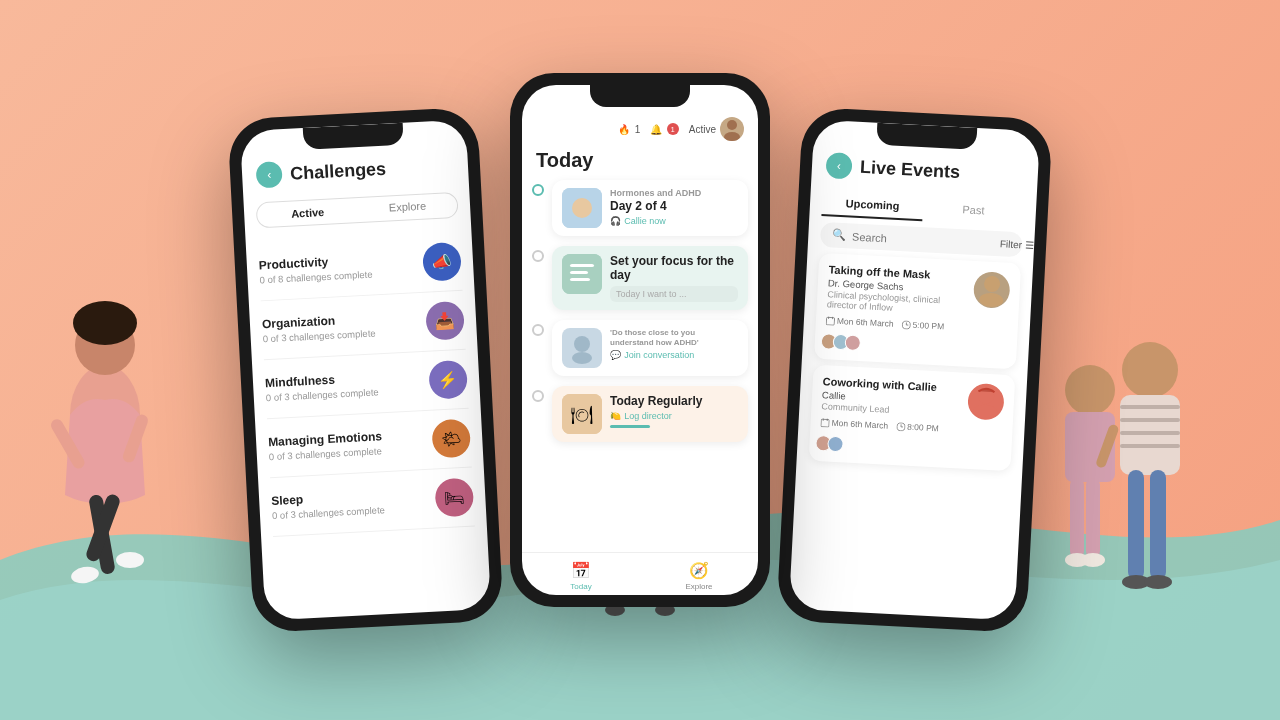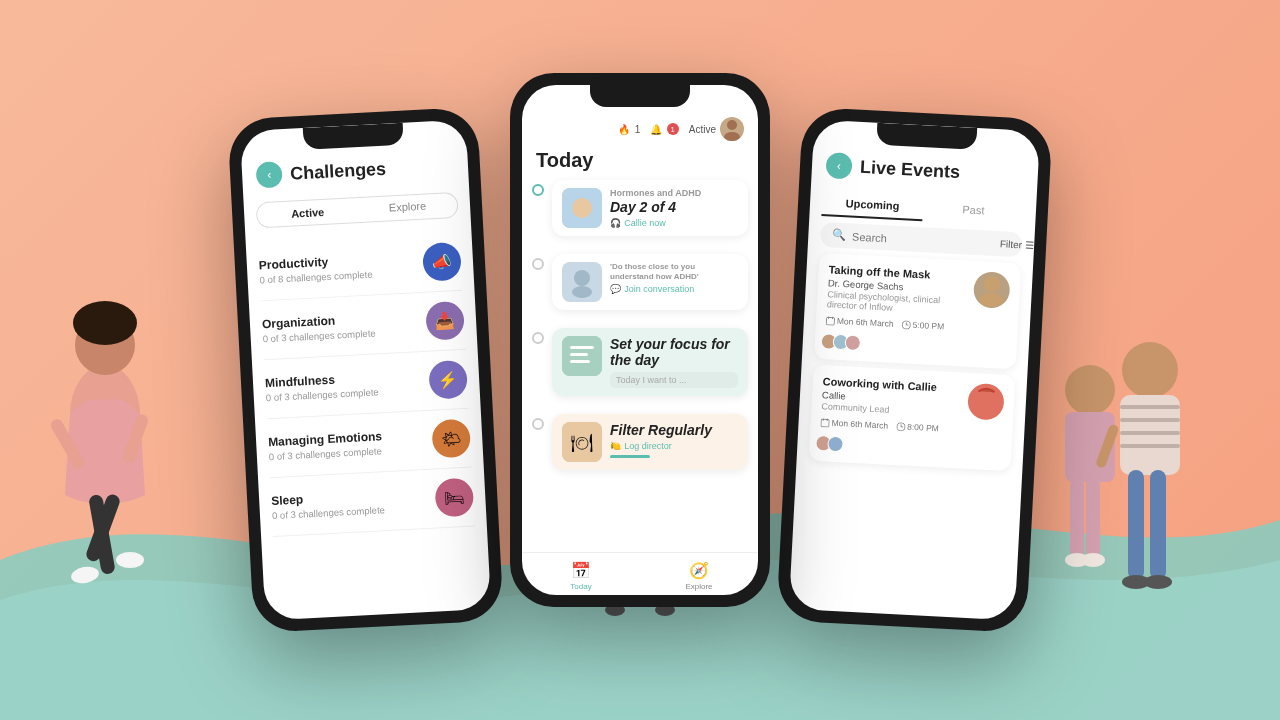--- a/index.html
+++ b/index.html
@@ -242,21 +242,21 @@
       font-size: 20px;
       font-weight: 700;
       color: #222;
       padding: 4px 14px 8px;
     }
 
     .today-timeline {
       padding: 0 10px;
       display: flex;
       flex-direction: column;
-      gap: 8px;
+      gap: 0;
       position: relative;
     }
 
     .timeline-item {
       display: flex;
       align-items: flex-start;
       gap: 8px;
       margin-bottom: 10px;
     }
 
@@ -294,25 +294,24 @@
       overflow: hidden;
     }
 
     .timeline-content h5 {
       font-size: 9px;
       color: #999;
       margin-bottom: 1px;
     }
 
     .timeline-content h4 {
-      font-size: 14px;
+      font-size: 12px;
       font-weight: 600;
       color: #222;
       margin-bottom: 3px;
-      font-style: italic;
     }
 
     .timeline-action {
       display: flex;
       align-items: center;
       gap: 3px;
       font-size: 9px;
       color: #5bbcb0;
     }
 
@@ -684,39 +683,20 @@
                     <rect width="40" height="40" fill="#b8d4e8"></rect>
                     <circle cx="20" cy="20" r="10" fill="#e8c8a0"></circle>
                   </svg>
               </div>
               <div class="timeline-content">
                 <h5>Hormones and ADHD</h5>
                 <h4>Day 2 of 4</h4>
                 <div class="timeline-action">
                   <span>🎧</span>
                   <span>Callie now</span>
-                </div>
-              </div>
-            </div>
-          </div>
-
-          <div class="timeline-item">
-            <div class="timeline-dot"></div>
-            <div class="timeline-card">
-              <div class="timeline-thumb" style="background:#c8d8e4;display:flex;align-items:center;justify-content:center;">
-                <svg viewBox="0 0 40 40" width="40" height="40">
-                    <circle cx="20" cy="16" r="8" fill="#a0b8c8"></circle>
-                    <ellipse cx="20" cy="30" rx="10" ry="6" fill="#a0b8c8"></ellipse>
-                  </svg>
-              </div>
-              <div class="timeline-content">
-                <h5 style="font-size:8px;line-height:1.3;">'Do those close to you understand how ADHD'</h5>
-                <div class="timeline-action">
-                  <span>💬</span>
-                  <span>Join conversation</span>
                 </div>
               </div>
             </div>
           </div>
 
           <div class="timeline-item">
             <div class="timeline-dot"></div>
             <div class="timeline-card timeline-card-focus">
               <div class="timeline-thumb" style="background:#a8d0c0;display:flex;align-items:center;justify-content:center;">
                 <svg viewBox="0 0 40 40" width="40" height="40">
@@ -728,29 +708,48 @@
               </div>
               <div class="timeline-content">
                 <h4>Set your focus for the day</h4>
                 <div style="background:#e0ece8;border-radius:6px;padding:3px 6px;font-size:9px;color:#aaa;margin-top:4px;">Today I want to ...</div>
               </div>
             </div>
           </div>
 
           <div class="timeline-item">
             <div class="timeline-dot"></div>
+            <div class="timeline-card">
+              <div class="timeline-thumb" style="background:#c8d8e4;display:flex;align-items:center;justify-content:center;">
+                <svg viewBox="0 0 40 40" width="40" height="40">
+                    <circle cx="20" cy="16" r="8" fill="#a0b8c8"></circle>
+                    <ellipse cx="20" cy="30" rx="10" ry="6" fill="#a0b8c8"></ellipse>
+                  </svg>
+              </div>
+              <div class="timeline-content">
+                <h5 style="font-size:8px;line-height:1.3;">'Do those close to you understand how ADHD'</h5>
+                <div class="timeline-action">
+                  <span>💬</span>
+                  <span>Join conversation</span>
+                </div>
+              </div>
+            </div>
+          </div>
+
+          <div class="timeline-item">
+            <div class="timeline-dot"></div>
             <div class="timeline-card timeline-card-food">
               <div class="timeline-thumb" style="background:#e8c8a0;display:flex;align-items:center;justify-content:center;">
                 <svg viewBox="0 0 40 40" width="40" height="40">
                     <rect width="40" height="40" fill="#e8c8a0"></rect>
                     <text x="20" y="27" text-anchor="middle" font-size="18">🍽</text>
                   </svg>
               </div>
               <div class="timeline-content">
-                <h4>Filter Regularly</h4>
+                <h4>Today Regularly</h4>
                 <div class="timeline-action">
                   <span>🍋</span>
                   <span>Log director</span>
                 </div>
                 <div style="height:3px;background:#5bbcb0;border-radius:2px;width:40px;margin-top:4px;"></div>
               </div>
             </div>
           </div>
 
         </div>

